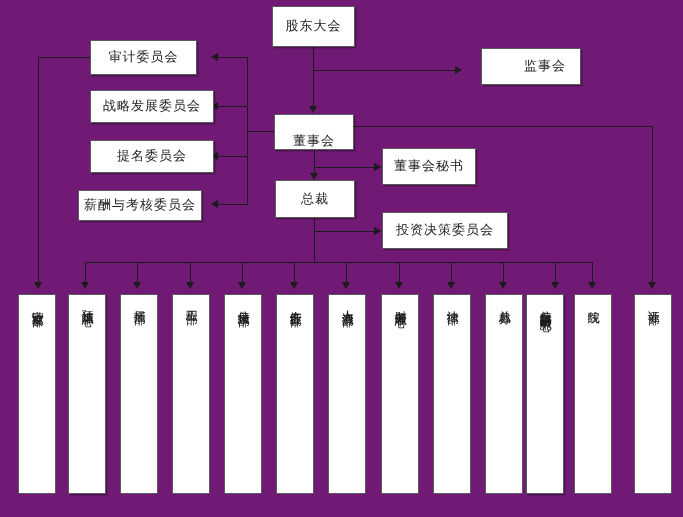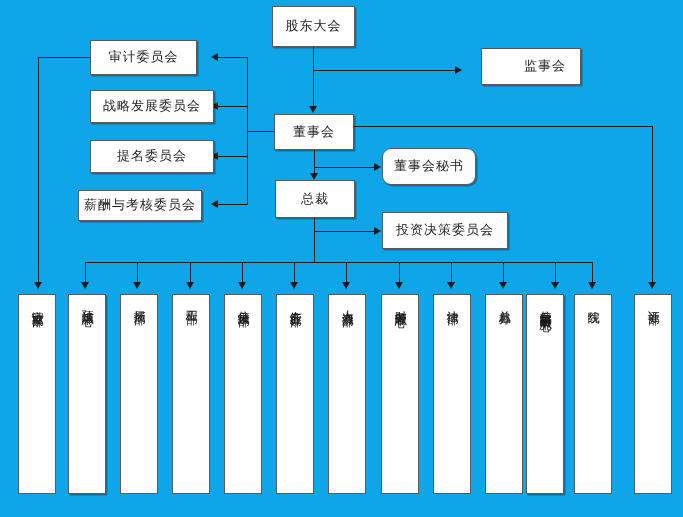--- a/index.html
+++ b/index.html
@@ -1,19 +1,19 @@
 <!DOCTYPE html>
 <html><head>
 <meta charset="utf-8">
 <style>
   html,body{margin:0;padding:0;background:#fff;}
   #chart{
     position:relative;
     width:683px;height:517px;
-    background:#0ea5e9;
+    background:#701a75;
     font-family:"DejaVu Sans","Liberation Sans",sans-serif;
     overflow:hidden;
   }
   .box{
     position:absolute;
     box-sizing:border-box;
     border:1px solid #5a5a5a;
     background:#fff;
     display:flex;
     align-items:center;
@@ -139,29 +139,29 @@
   <div class="arw down" style="left:588px;top:282px;"></div>
 
   <div class="box shadow" style="left:272px;top:6px;width:83px;height:41px;">
     <span>股东大会</span>
   </div>
 
   <div class="box shadow" style="left:481px;top:48px;width:100px;height:37px;padding-left:28px;">
     <span>监事会</span>
   </div>
 
-  <div class="box shadow" style="left:274px;top:114px;width:80px;height:36px;">
+  <div class="box shadow" style="left:274px;top:114px;width:80px;height:36px;align-items:flex-end;">
     <span>董事会</span>
   </div>
 
   <div class="box shadow" style="left:275px;top:180px;width:80px;height:38px;">
     <span>总裁</span>
   </div>
 
-  <div class="box shadow" style="left:382px;top:148px;width:94px;height:37px;border-radius:9px;">
+  <div class="box shadow" style="left:382px;top:148px;width:94px;height:37px;">
     <span>董事会秘书</span>
   </div>
 
   <div class="box shadow" style="left:382px;top:212px;width:126px;height:37px;">
     <span>投资决策委员会</span>
   </div>
 
   <div class="box shadow" style="left:90px;top:40px;width:107px;height:35px;">
     <span>审计委员会</span>
   </div>

